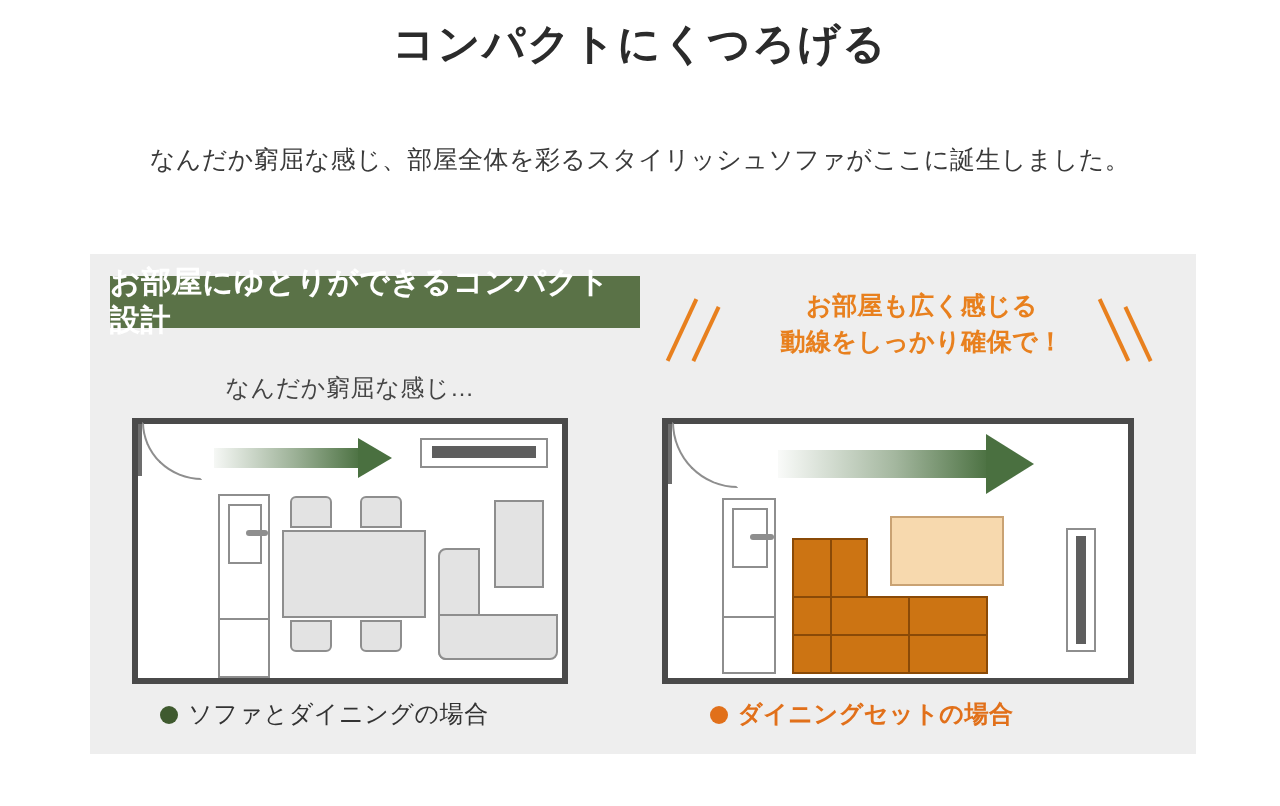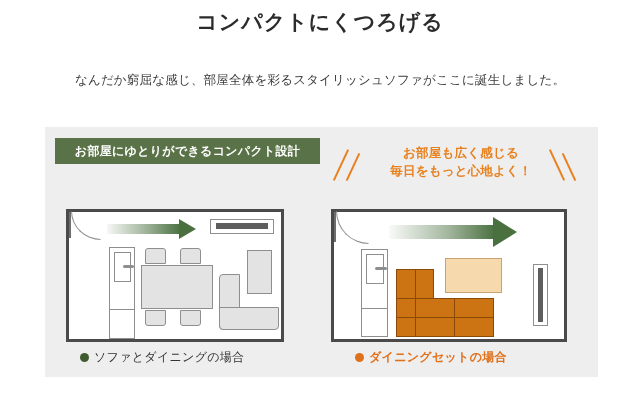--- a/index.html
+++ b/index.html
@@ -31,21 +31,21 @@
     position:absolute;left:45px;top:127px;width:553px;height:250px;
     background:#eeeeee;
   }
 
   
   .ribbon{
     position:absolute;left:55px;top:138px;
     width:265px;height:26px;
     background:#5a7247;
     color:#ffffff;
-    font-size:12px;font-weight:bold;
+    font-size:15px;font-weight:bold;
     display:flex;align-items:center;justify-content:center;
     letter-spacing:.3px;
   }
 
   
   .orange-copy{
     position:absolute;left:366px;top:144px;width:190px;
     text-align:center;color:#e8801e;
     font-size:12.5px;font-weight:bold;line-height:1.45;
     letter-spacing:.2px;
@@ -111,29 +111,30 @@
 
   <div class="headline">コンパクトにくつろげる</div>
   <div class="sub sub2">なんだか窮屈な感じ、部屋全体を彩るスタイリッシュソファがここに誕生しました。</div>
 
   <div class="panel"></div>
 
   <div class="ribbon">お部屋にゆとりができるコンパクト設計</div>
 
   <div class="orange-copy">
     <div>お部屋も広く感じる</div>
-    <div>毎日をもっと心地よく！</div>
+    <div>動線をしっかり確保で！</div>
   </div>
 
   <div class="slash" style="left:340px;top:148px;width:2px;height:34px;transform:rotate(25deg);"></div>
   <div class="slash" style="left:352px;top:152px;width:2px;height:30px;transform:rotate(25deg);"></div>
 
   <div class="slash" style="left:556px;top:148px;width:2px;height:34px;transform:rotate(-25deg);"></div>
   <div class="slash" style="left:568px;top:152px;width:2px;height:30px;transform:rotate(-25deg);"></div>
 
+  <div class="plan-caption cap-left">なんだか窮屈な感じ…</div>
 
   <div class="plan plan-left">
     <div class="room">
 
       <div class="door-leaf" style="left:0px;top:0px;width:2px;height:26px;"></div>
       <div class="door-arc" style="left:2px;top:-1px;width:28px;height:27px;"></div>
 
       <div class="f white" style="left:141px;top:7px;width:64px;height:15px;"></div>
       <div class="f dark" style="left:147px;top:11px;width:52px;height:6px;"></div>
 

